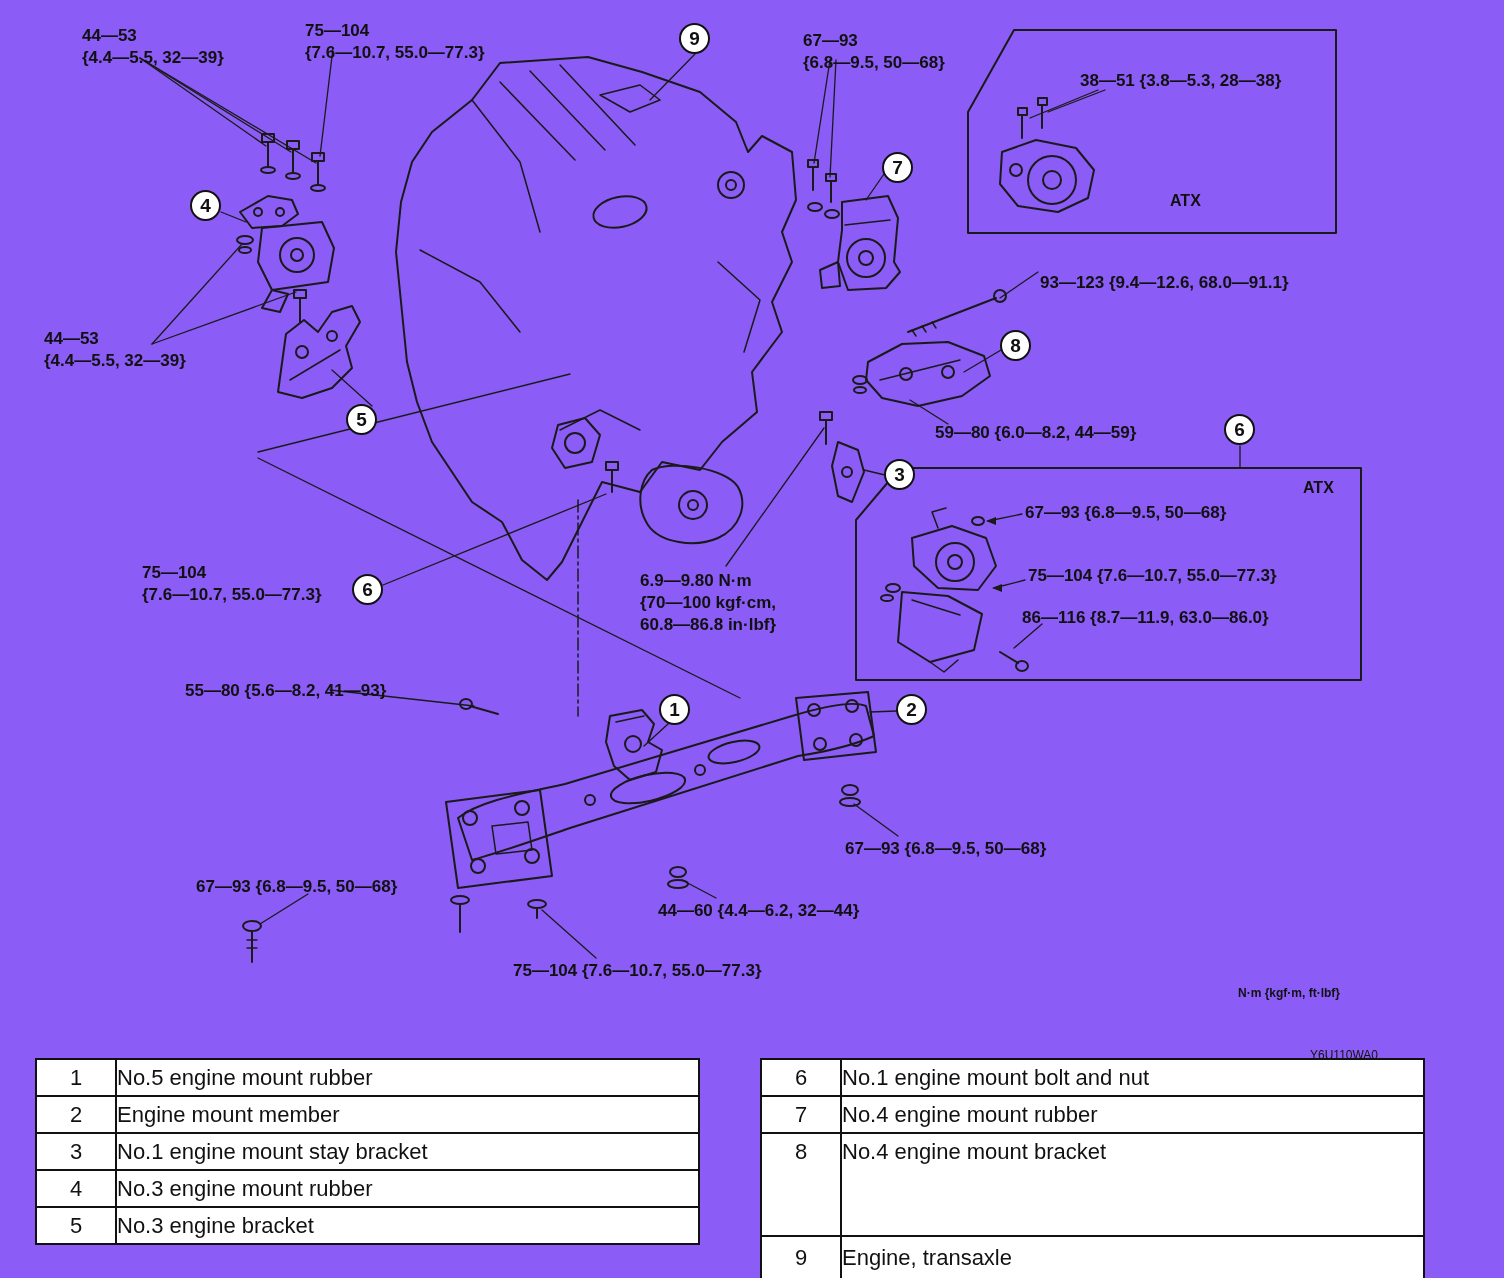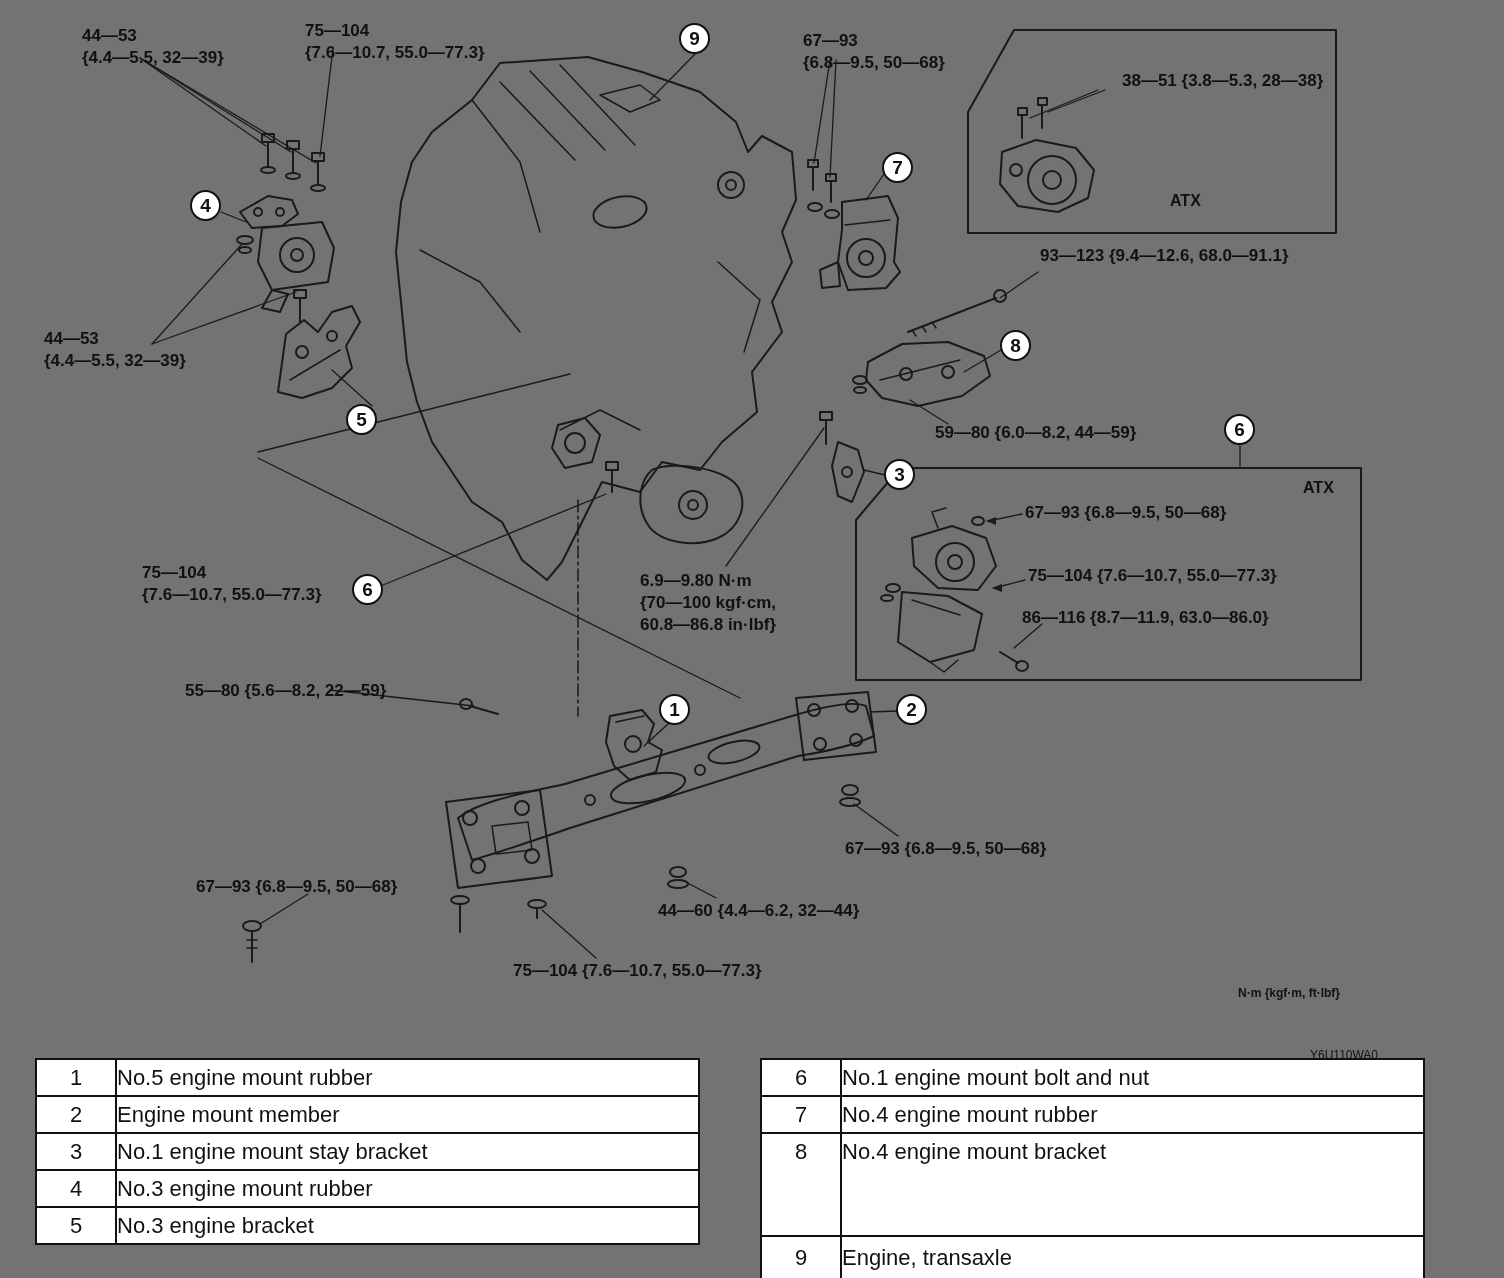--- a/index.html
+++ b/index.html
@@ -1,18 +1,18 @@
 <!DOCTYPE html>
 <html><head>
 <meta charset="utf-8">
 <style>
   * { margin:0; padding:0; box-sizing:border-box; }
   html,body { width:1504px; height:1278px; background:#fff;
               font-family:"Liberation Sans", sans-serif; color:#111; }
-  .page { position:relative; width:1504px; height:1278px; background:#737373; overflow:hidden; }
+  .page { position:relative; width:1504px; height:1278px; background:#8b5cf6; overflow:hidden; }
   .diagram { position:absolute; left:0; top:0; width:1504px; height:1040px; }
   svg.art { position:absolute; left:0; top:0; }
   .tq { position:absolute; font-weight:bold; font-size:17px; line-height:1.28;
         white-space:pre-line; letter-spacing:0; }
   .co { position:absolute; width:31px; height:31px; border:2px solid #111; border-radius:50%;
         display:flex; align-items:center; justify-content:center;
         font-size:19px; font-weight:bold; background:#fff; }
   .atx { position:absolute; font-weight:bold; font-size:16px; }
   .units { position:absolute; font-weight:bold; font-size:12px; }
   .code { position:absolute; font-size:12px; }
@@ -208,34 +208,34 @@
       <polygon points="986,521 996,517 996,525" fill="#1a1a1a" stroke="none"></polygon>
       <polygon points="992,588 1002,584 1002,592" fill="#1a1a1a" stroke="none"></polygon>
     </svg>
 
     <div class="tq" style="left:82px; top:25px;">44—53
 {4.4—5.5, 32—39}</div>
     <div class="tq" style="left:305px; top:20px;">75—104
 {7.6—10.7, 55.0—77.3}</div>
     <div class="tq" style="left:803px; top:30px;">67—93
 {6.8—9.5, 50—68}</div>
-    <div class="tq" style="left:1080px; top:70px;margin-left:42px;">38—51 {3.8—5.3, 28—38}</div>
-    <div class="tq" style="left:1040px; top:245px;">93—123 {9.4—12.6, 68.0—91.1}</div>
+    <div class="tq" style="left:1080px; top:70px;">38—51 {3.8—5.3, 28—38}</div>
+    <div class="tq" style="left:1040px; top:272px;">93—123 {9.4—12.6, 68.0—91.1}</div>
     <div class="tq" style="left:44px; top:328px;">44—53
 {4.4—5.5, 32—39}</div>
     <div class="tq" style="left:935px; top:422px;">59—80 {6.0—8.2, 44—59}</div>
     <div class="tq" style="left:1025px; top:502px;">67—93 {6.8—9.5, 50—68}</div>
     <div class="tq" style="left:142px; top:562px;">75—104
 {7.6—10.7, 55.0—77.3}</div>
     <div class="tq" style="left:640px; top:570px;">6.9—9.80 N·m
 {70—100 kgf·cm,
 60.8—86.8 in·lbf}</div>
     <div class="tq" style="left:1028px; top:565px;">75—104 {7.6—10.7, 55.0—77.3}</div>
     <div class="tq" style="left:1022px; top:607px;">86—116 {8.7—11.9, 63.0—86.0}</div>
-    <div class="tq" style="left:185px; top:680px;">55—80 {5.6—8.2, 22—59}</div>
+    <div class="tq" style="left:185px; top:680px;">55—80 {5.6—8.2, 41—93}</div>
     <div class="tq" style="left:845px; top:838px;">67—93 {6.8—9.5, 50—68}</div>
     <div class="tq" style="left:658px; top:900px;">44—60 {4.4—6.2, 32—44}</div>
     <div class="tq" style="left:196px; top:876px;">67—93 {6.8—9.5, 50—68}</div>
     <div class="tq" style="left:513px; top:960px;">75—104 {7.6—10.7, 55.0—77.3}</div>
 
     <div class="units" style="left:1238px; top:986px;">N·m {kgf·m, ft·lbf}</div>
     <div class="code" style="left:1310px; top:1004px;margin-top:44px;">Y6U110WA0</div>
 
     <div class="atx" style="left:1170px; top:192px;">ATX</div>
     <div class="atx" style="left:1303px; top:479px;">ATX</div>

